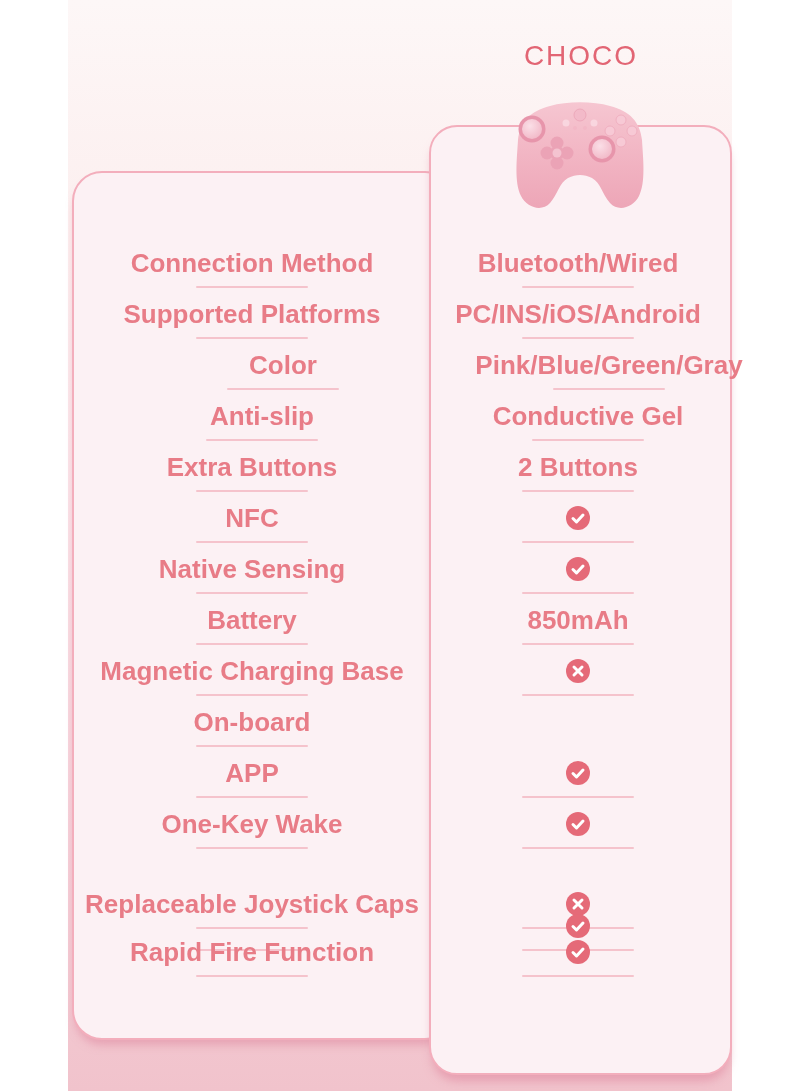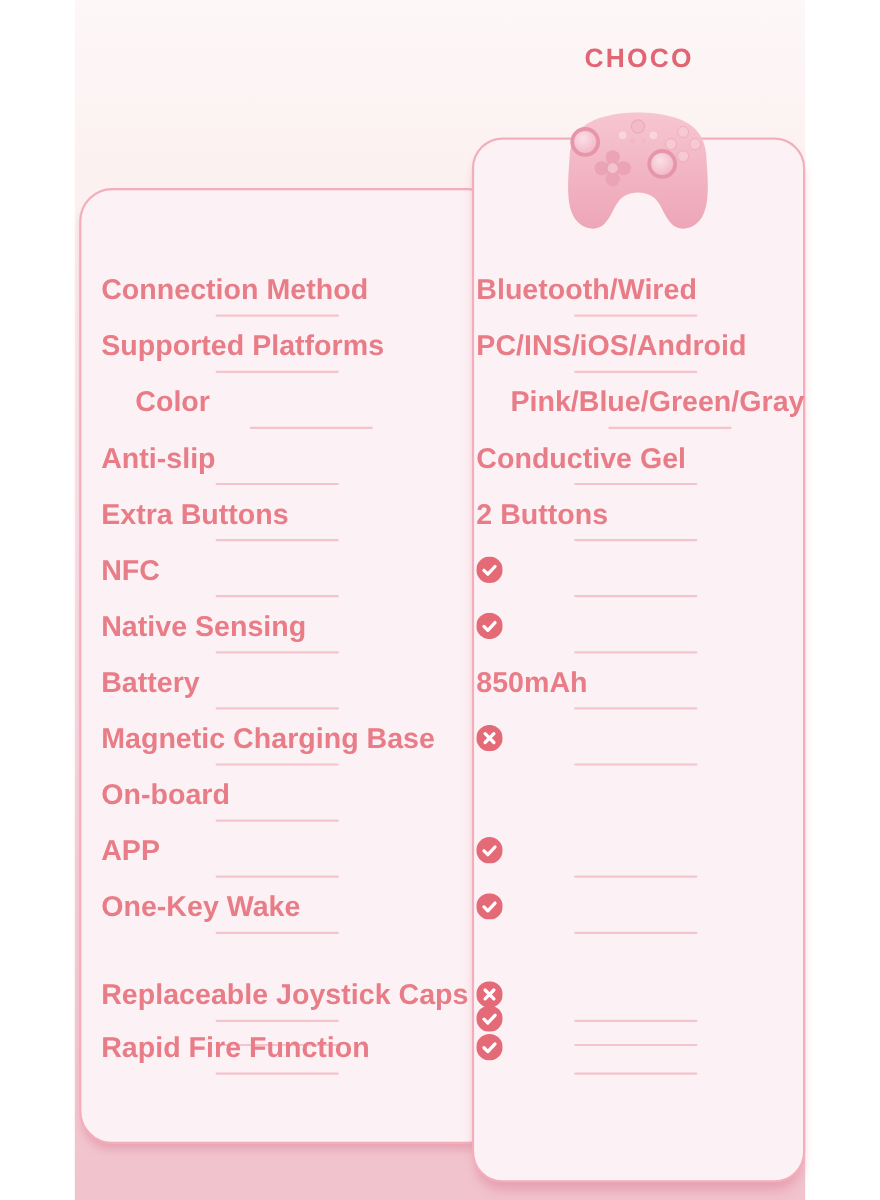--- a/index.html
+++ b/index.html
@@ -37,36 +37,36 @@
     box-sizing:border-box;
     background:var(--panel-bg);
     border:2px solid var(--panel-border);
     border-radius:28px;
     box-shadow:0 9px 10px -3px rgba(223,135,158,0.6);
     z-index:2;
   }
   .choco-title{
     position:absolute;left:430px;top:40px;width:302px;height:32px;
     text-align:center;
-    font-size:24px;font-weight:700;letter-spacing:2px;
+    font-size:28px;font-weight:400;letter-spacing:2px;
     color:var(--accent-title);
     z-index:3;
   }
   .controller{
     position:absolute;left:505px;top:96px;width:150px;height:125px;
     z-index:3;
   }
   .controller svg{width:100%;height:100%;display:block;}
   .spec-row{
     position:absolute;left:72px;width:660px;height:51px;
     z-index:4;
   }
   .cell{
     position:absolute;top:0;height:51px;
-    display:flex;align-items:center;
+    display:flex;align-items:center;justify-content:center;
   }
   .cell-label{left:20px;width:320px;}
   .cell-value{left:361px;width:290px;}
   .txt{
     font-size:26px;font-weight:600;line-height:1;white-space:nowrap;
     color:var(--row-text);
   }
   .underline{
     position:absolute;bottom:0;left:50%;transform:translateX(-50%);
     width:112px;height:2px;border-radius:1px;
@@ -161,21 +161,21 @@
       <span class="txt">Color</span>
       <span class="underline"></span>
     </div>
     <div class="cell cell-value">
       <span class="txt">Pink/Blue/Green/Gray</span>
 
       <span class="underline"></span>
     </div>
   </div>
 
-  <div class="spec-row" style="top: 390px;">
+  <div class="spec-row" style="top: 390px; margin-left: 10px;">
     <div class="cell cell-label">
       <span class="txt">Anti-slip</span>
       <span class="underline"></span>
     </div>
     <div class="cell cell-value">
       <span class="txt">Conductive Gel</span>
 
       <span class="underline"></span>
     </div>
   </div>

